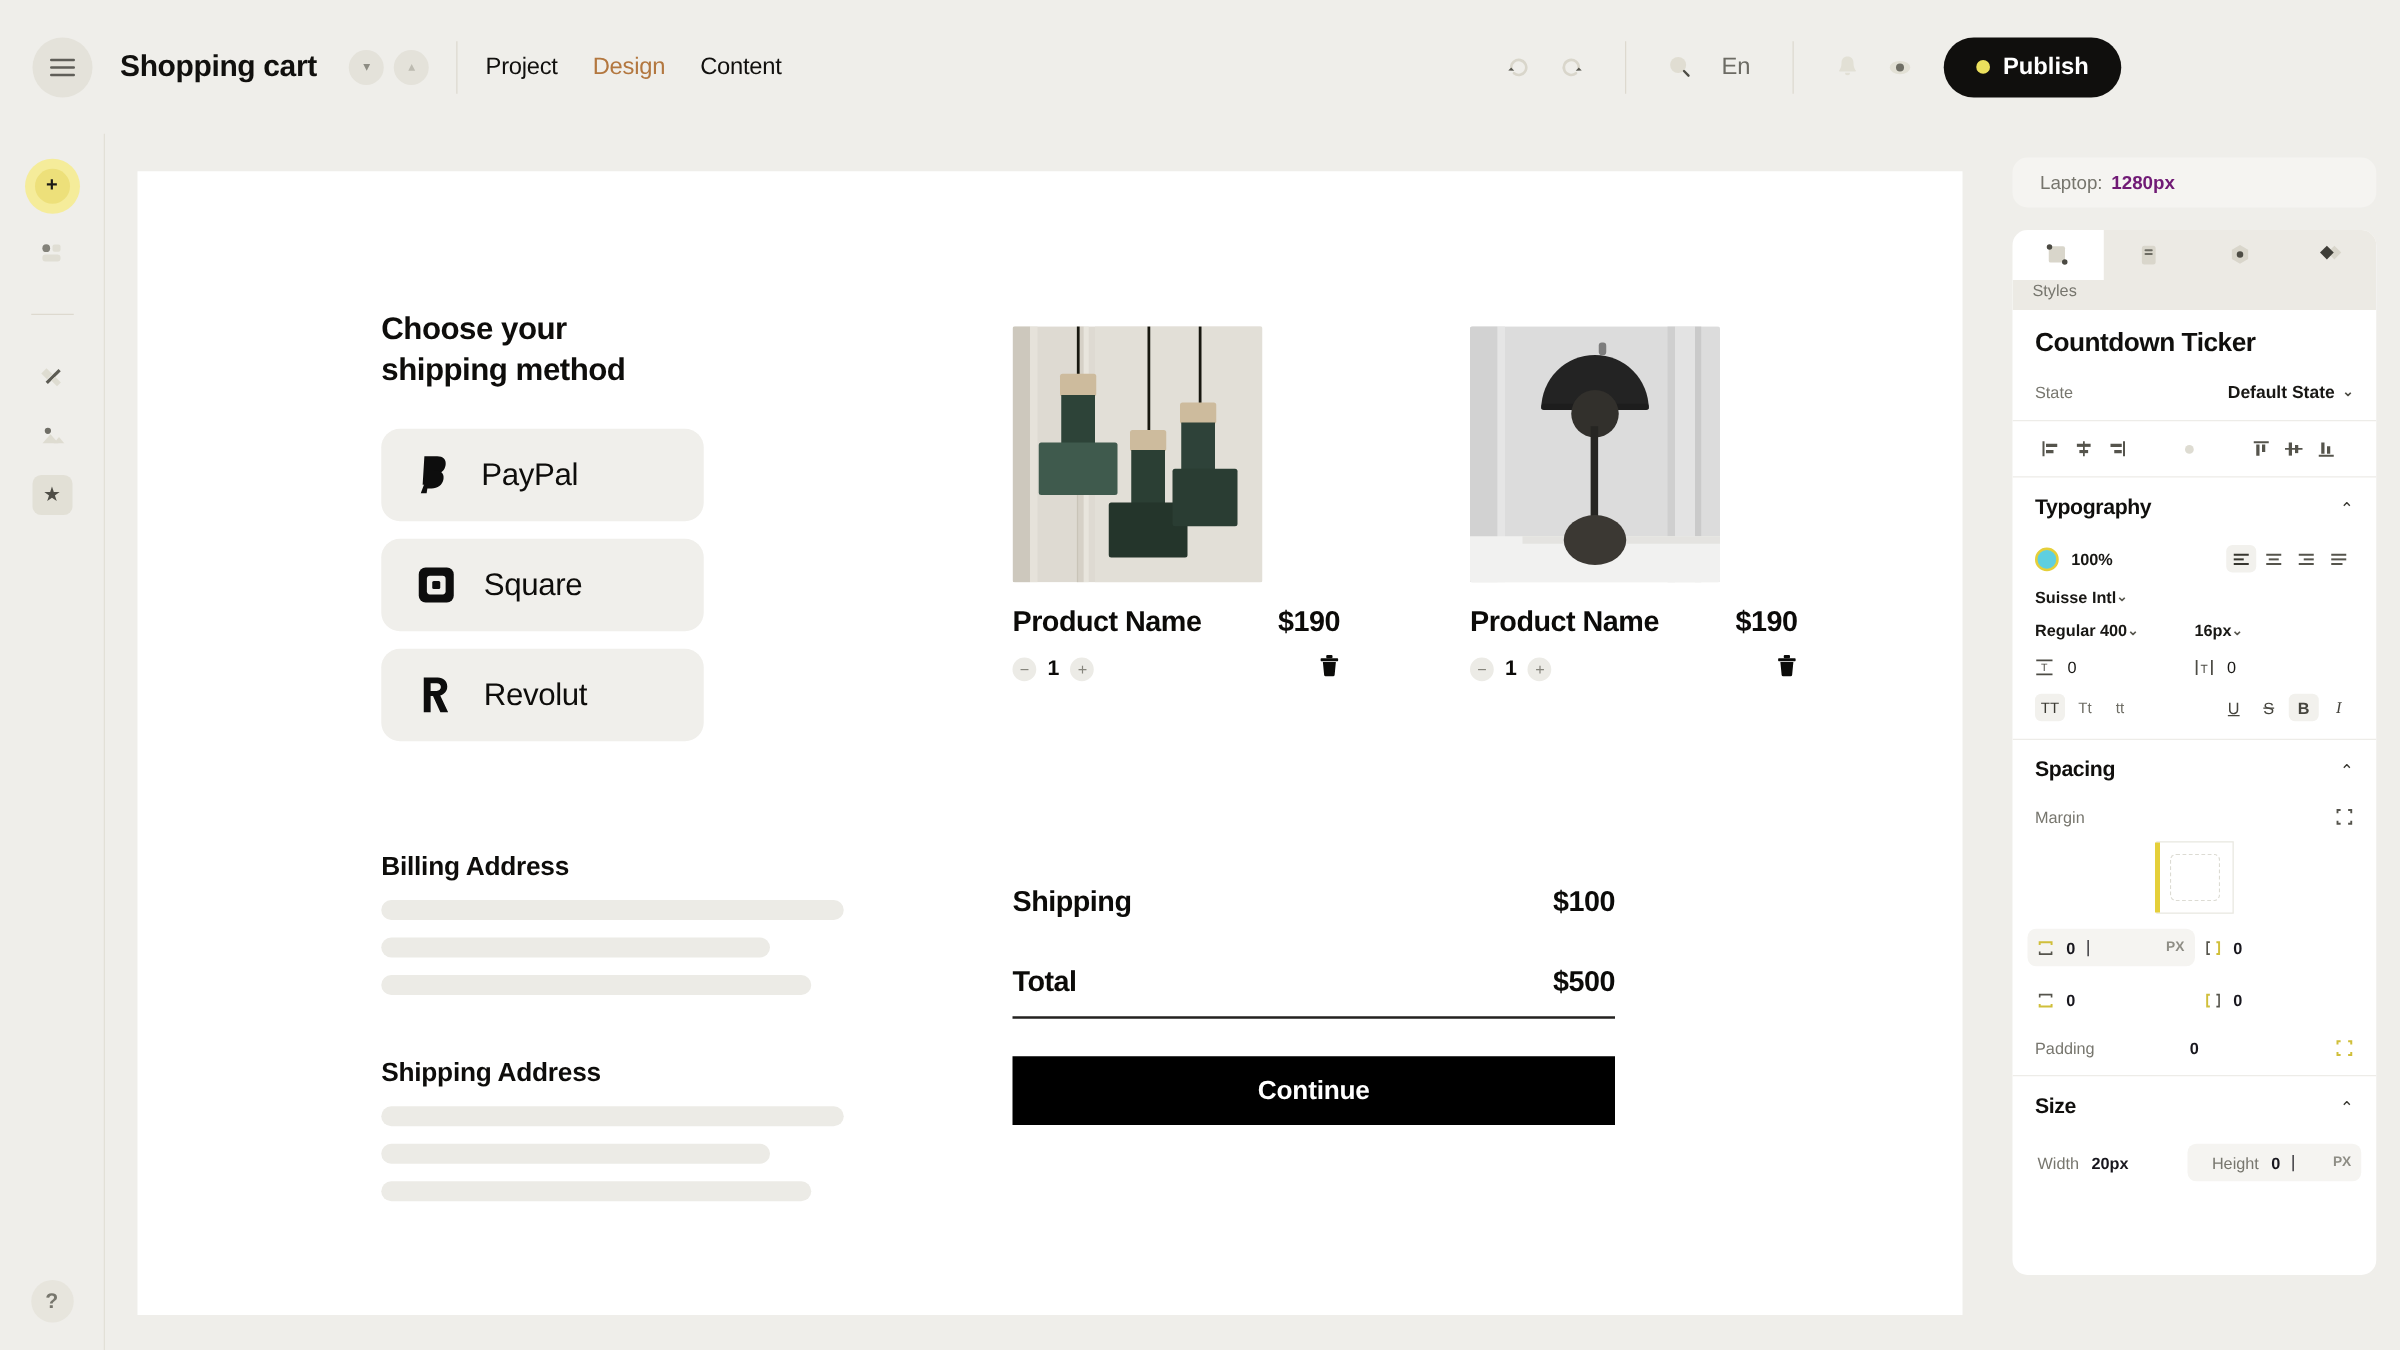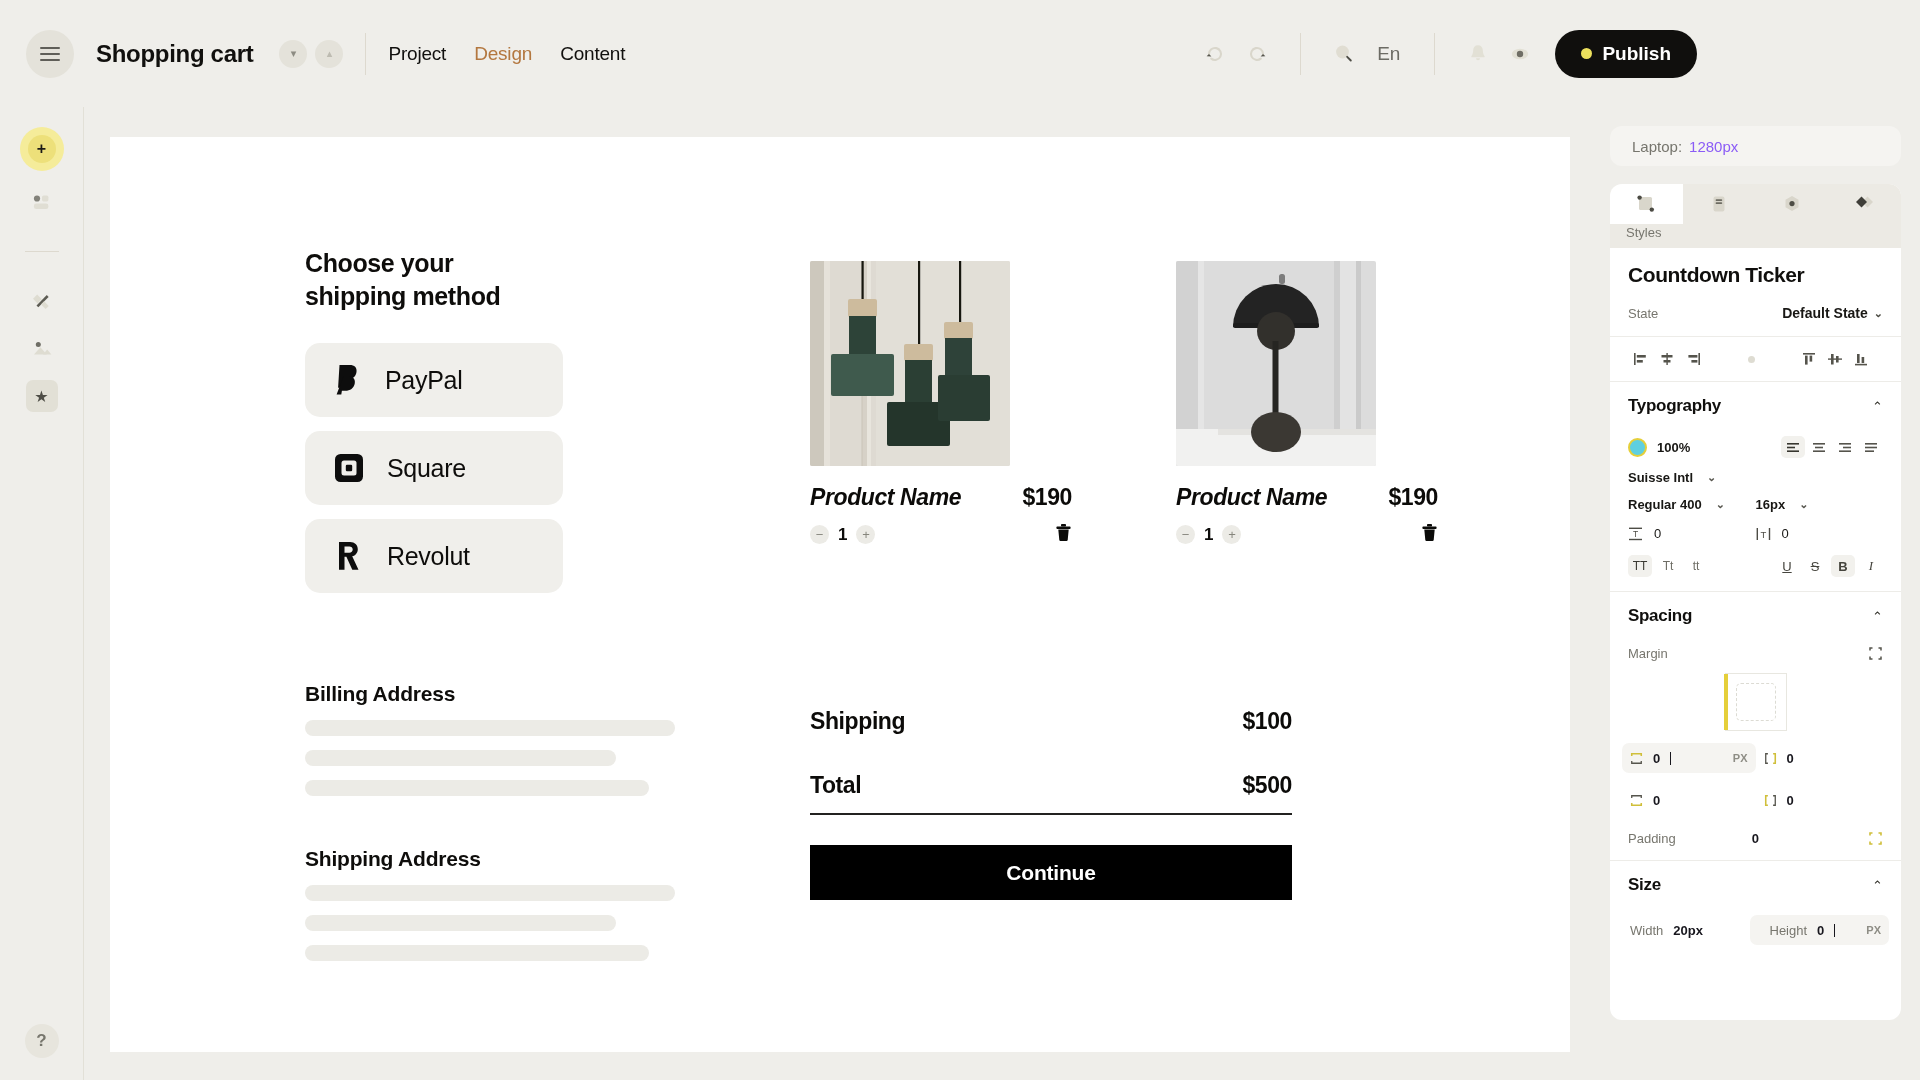--- a/index.html
+++ b/index.html
@@ -116,21 +116,21 @@
     width: 258px; height: 74px; border-radius: 15px; background: #f0efeb;
     display:flex; align-items:center; padding-left: 28px; gap: 22px; cursor:pointer;
   }
   .pay-label { font-size: 25px; font-weight: 500; color:#0e0d0b; letter-spacing:-0.3px;}
 
   .addr-title { font-size: 21px; font-weight: 700; color:#0e0d0b; letter-spacing:-0.2px;}
   .addr-bar { height: 16px; border-radius: 8px; background: #ecebe6; margin-top: 14px; }
 
   .prod-img { width: 200px; height: 205px; border-radius: 2px; overflow:hidden; position: relative; }
   .prod-row { display:flex; align-items:baseline; justify-content: space-between; margin-top: 18px; }
-  .prod-name { font-size: 23px; font-weight:700; color:#0c0b09; letter-spacing:-0.4px;font-style:italic;}
+  .prod-name { font-size: 23px; font-weight:700; color:#0c0b09; letter-spacing:-0.4px;}
   .prod-price { font-size: 23px; font-weight:700; color:#0c0b09; letter-spacing:-0.4px;}
   .qty-row { display:flex; align-items:center; justify-content: space-between; margin-top: 12px;}
   .qty-ctl { display:flex; align-items:center; gap: 9px;}
   .qty-btn {
     width: 19px; height: 19px; border-radius:50%; background:#ecebe6;
     display:flex;align-items:center;justify-content:center;
     font-size: 13px; color:#86857c; cursor:pointer; line-height: 1;
   }
   .qty-val { font-size: 17px; font-weight:600; color:#0c0b09;}
   .trash { cursor:pointer; }
@@ -151,21 +151,21 @@
     width: 324px; height: 973px;
     background: #efeeea;
     padding: 19px 19px 0 14px;
   }
   .viewport-pill {
     height: 40px; background:#f5f4f1; border-radius: 12px;
     display:flex; align-items:center; padding-left: 22px; gap: 7px;
     font-size: 15px; cursor: pointer;
   }
   .viewport-label { color:#76756d; }
-  .viewport-value { color:#8b5cf6; font-weight: 400; }
+  .viewport-value { color:#701a75; font-weight: 700; }
 
   .panel-card {
     margin-top: 18px; background:#ffffff; border-radius: 12px; overflow:hidden;
     height: 836px;
   }
   .tabstrip { display:flex; background:#eceae4; height: 40px; }
   .tabbtn {
     flex: 1; display:flex; align-items:center; justify-content:center; cursor:pointer;
   }
   .tabbtn.active { background:#ffffff; }
@@ -184,21 +184,21 @@
   .chev { color:#37362f; font-size: 13px; cursor:pointer; }
   .row { display:flex; align-items:center; padding: 0 18px; margin-top: 12px; }
   .swatch {
     width: 19px; height:19px; border-radius:50%; background:#5ecfe0;
     border: 2px solid #e5cf3a; margin-right: 10px;
   }
   .small-val { font-size: 13px; font-weight:600; color:#181714; }
   .align-group { margin-left: auto; display:flex; gap: 2px; }
   .align-btn { width: 24px; height: 22px; display:flex;align-items:center;justify-content:center; border-radius:5px; cursor:pointer; color:#46453e;}
   .align-btn.sel { background:#f2f1ed; }
-  .dropdown { font-size: 13px; font-weight:600; color:#181714; display:flex; align-items:center; gap: 14px; cursor:pointer;}
+  .dropdown { font-size: 13px; font-weight:600; color:#181714; display:flex; align-items:center; gap: 0; cursor:pointer;}
   .half { width: 50%; }
   .tform-row { display:flex; padding: 0 18px; margin-top: 14px; font-size:13px; color:#181714; align-items:center;}
   .case-btn { width: 24px; height:22px; display:flex;align-items:center;justify-content:center; font-size:12px; color:#6e6d65; border-radius:5px; cursor:pointer; margin-right:4px;}
   .case-btn.sel { background:#f2f1ed; color:#3b3a33;}
   .deco-group { margin-left:auto; display:flex; gap:4px;}
   .deco-btn { width: 24px; height:22px; display:flex;align-items:center;justify-content:center; font-size:13px; color:#46453e; border-radius:5px; cursor:pointer;}
   .deco-btn.sel { background:#f2f1ed; }
 
   .margin-box {
     margin: 12px auto 0; width: 62px; height: 58px;

